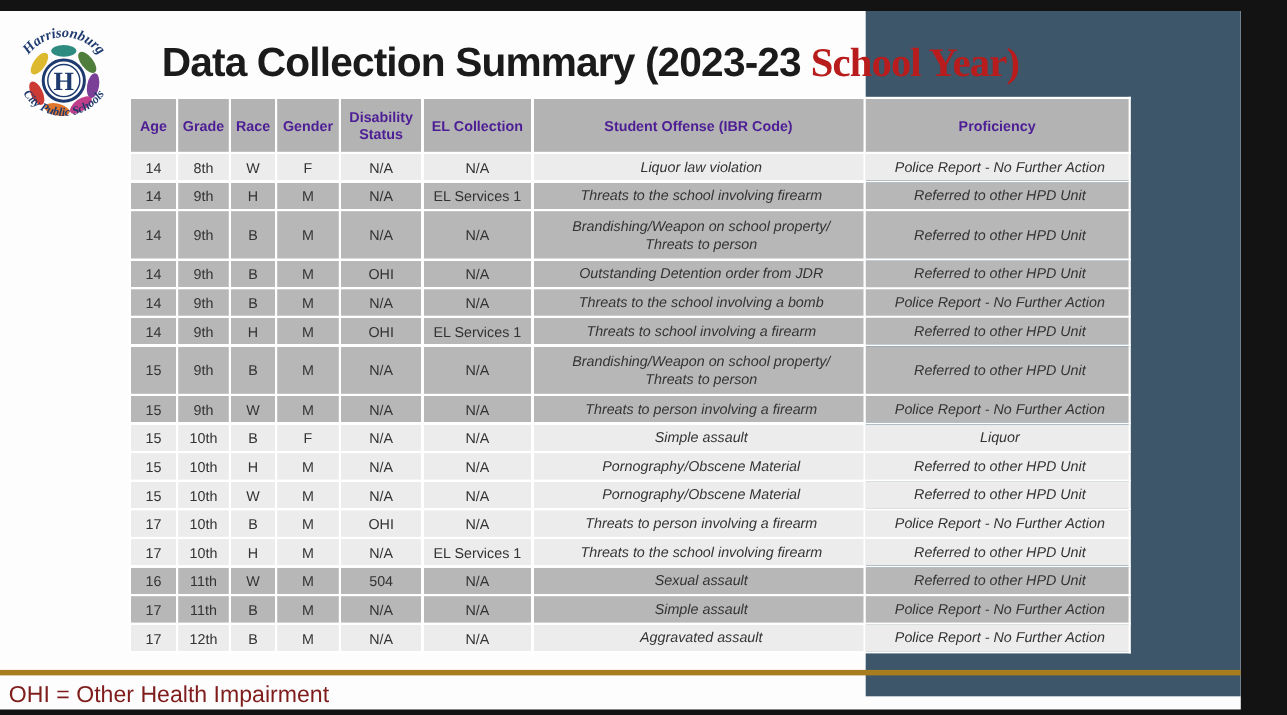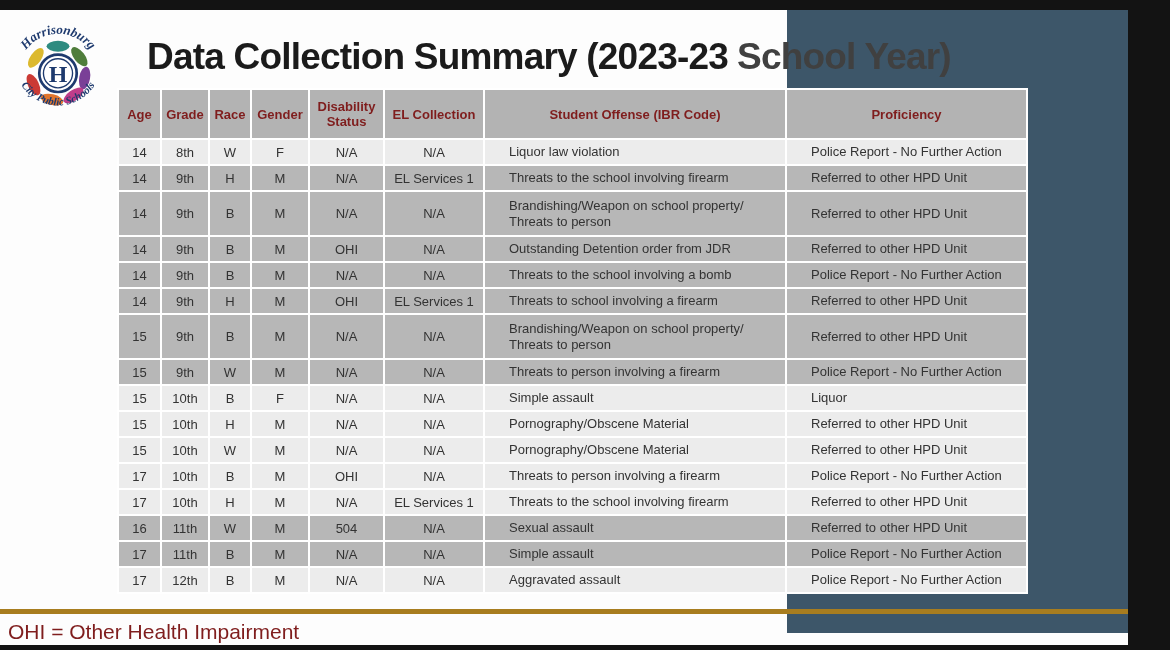--- a/index.html
+++ b/index.html
@@ -7,33 +7,33 @@
   .screen{position:relative;width:1170px;height:650px;background:#131313;overflow:hidden;}
 
   .slide{position:absolute;left:0;top:10px;width:1128px;height:635px;background:#fdfdfd;overflow:hidden;}
 
   .blue-panel{position:absolute;left:787px;top:0;width:341px;height:623px;background:#3d5669;}
 
   .logo{position:absolute;left:6px;top:2px;width:104px;height:108px;}
 
   .title{position:absolute;left:147px;top:26px;z-index:2;white-space:nowrap;
          font-size:37px;font-weight:bold;letter-spacing:-0.8px;color:#1b1b1b;}
-  .title .light-seg{color:#404040;margin-left:9px;}
+  .title .light-seg{color:#b91c1c;margin-left:9px;font-family:Liberation Serif, serif;}
 
   table.ibr{position:absolute;left:117px;top:78px;width:909px;z-index:3;
             border-collapse:collapse;table-layout:fixed;font-size:13px;color:#333;}
   table.ibr th,table.ibr td{border:2px solid #ffffff;vertical-align:middle;padding:0 3px;overflow:hidden;}
-  table.ibr thead th{background:#b3b3b3;color:#7f1d1d;font-weight:bold;height:48px;
+  table.ibr thead th{background:#b3b3b3;color:#4c1d95;font-weight:bold;height:48px;
                      text-align:center;line-height:15px;font-size:13px;}
   table.ibr tr.light td{background:#ececec;}
   table.ibr tr.dark td{background:#b7b7b7;}
   table.ibr tbody tr{height:26px;}
   table.ibr tbody tr.tall{height:45px;}
   table.ibr td{text-align:center;}
-  table.ibr td.txt{text-align:left;padding-left:24px;line-height:16px;}
+  table.ibr td.txt{text-align:center;padding-left:8px;line-height:16px;font-style:italic;}
   table.ibr td.offense{white-space:pre-line;}
 
   .gold-line{position:absolute;left:0;top:599px;width:1128px;height:5px;background:#a87d1f;z-index:6;}
 
   .footer-legend{position:absolute;left:8px;top:610px;z-index:7;display:flex;gap:44px;
                  font-size:21px;color:#7f1d1d;white-space:nowrap;}
 </style>
 </head>
 <body>
 

